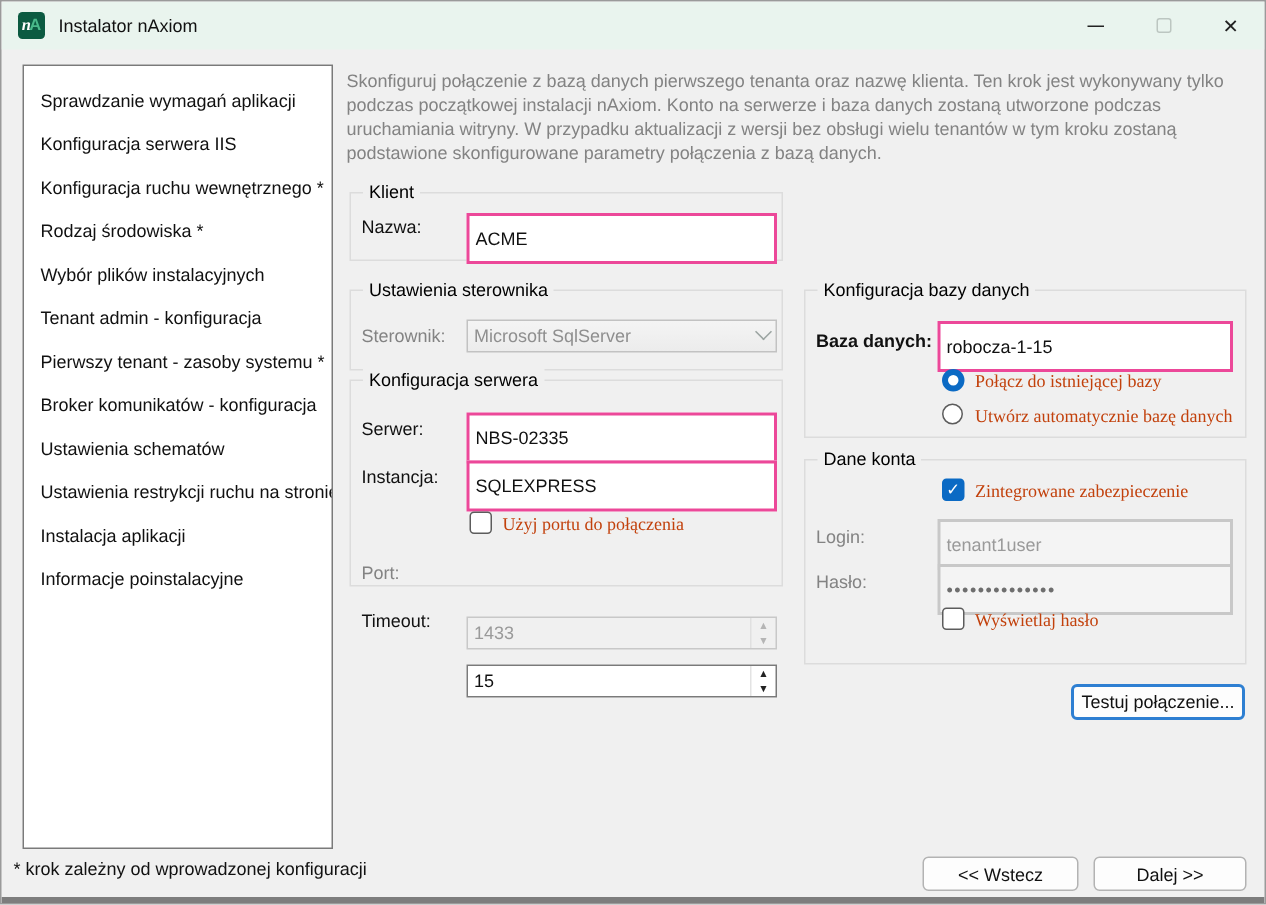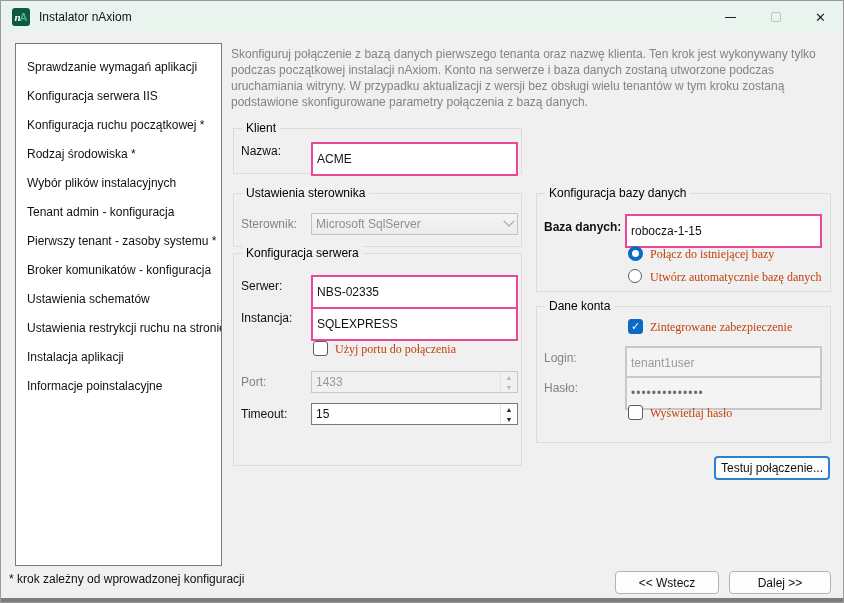--- a/index.html
+++ b/index.html
@@ -39,21 +39,21 @@
   .fld-label.dis{color:#838383;}
   input.txt{position:absolute;height:34px;border:2px solid #ec4899;background:#fff;color:#111;
     font-family:"Liberation Sans",sans-serif;font-size:12px;padding:8px 4px;outline:none;}
   input.txt.dis2{border-color:#c8c8c8;background:#f4f4f4;color:#9a9a9a;}
   
   .select{position:absolute;height:22px;border:1px solid #c2c2c2;background:linear-gradient(#f4f4f4,#ececec);
     color:#8f8f8f;display:flex;align-items:center;padding:0 4px;}
   .select .chev{margin-left:auto;width:8px;height:8px;border-right:1.5px solid #9aa3a0;border-bottom:1.5px solid #9aa3a0;
     transform:rotate(45deg) translate(-2px,-2px);}
   
-  .spinwrap{position:absolute;height:22px;border:1px solid #7a7a7a;background:#fff;display:flex;}
+  .spinwrap{position:absolute;height:22px;border:1px solid #7a7a7a;background:#fff;display:flex;margin-top:40px;}
   .spinwrap.dis{border-color:#c8c8c8;background:#f0f0f0;}
   .spinwrap input{flex:1;border:none;background:transparent;font-family:"Liberation Sans",sans-serif;font-size:12px;
     padding:0 4px;outline:none;color:#111;min-width:0;}
   .spinwrap.dis input{color:#9a9a9a;}
   .spinbtns{width:17px;display:flex;flex-direction:column;border-left:1px solid #e3e3e3;}
   .spinbtns span{flex:1;display:flex;align-items:center;justify-content:center;font-size:7px;color:#222;line-height:1;}
   .spinwrap.dis .spinbtns{border-left-color:#e0e0e0;}
   .spinwrap.dis .spinbtns span{color:#b5b5b5;}
   
   .cb{position:absolute;width:15px;height:15px;border:1px solid #5c5c5c;border-radius:3px;background:#fff;}
@@ -87,21 +87,21 @@
         </div>
       <div class="win-btn">
           <span class="glyph-close">✕</span>
         </div>
     </div>
   </div>
 
   <div class="sidebar">
       <div class="sb-item">Sprawdzanie wymagań aplikacji</div>
       <div class="sb-item">Konfiguracja serwera IIS</div>
-      <div class="sb-item">Konfiguracja ruchu początkowej *</div>
+      <div class="sb-item">Konfiguracja ruchu wewnętrznego *</div>
       <div class="sb-item">Rodzaj środowiska *</div>
       <div class="sb-item">Wybór plików instalacyjnych</div>
       <div class="sb-item">Tenant admin - konfiguracja</div>
       <div class="sb-item">Pierwszy tenant - zasoby systemu *</div>
       <div class="sb-item">Broker komunikatów - konfiguracja</div>
       <div class="sb-item">Ustawienia schematów</div>
       <div class="sb-item">Ustawienia restrykcji ruchu na stronie</div>
       <div class="sb-item">Instalacja aplikacji</div>
       <div class="sb-item">Informacje poinstalacyjne</div>
     </div>
@@ -117,21 +117,21 @@
 
   <div class="groupbox" style="left:232px;top:192px;width:289px;height:54px;">
     <span class="gb-legend">Ustawienia sterownika</span>
   </div>
   <span class="fld-label dis" style="left:240px;top:216px;">Sterownik:</span>
   <div class="select" style="left:310px;top:212px;width:207px;">
     <span>Microsoft SqlServer</span>
     <span class="chev"></span>
   </div>
 
-  <div class="groupbox" style="left:232px;top:252px;width:289px;height:213px;">
+  <div class="groupbox" style="left:232px;top:252px;width:289px;height:138px;">
     <span class="gb-legend">Konfiguracja serwera</span>
   </div>
   <span class="fld-label" style="left:240px;top:278px;">Serwer:</span>
   <input class="txt" style="left: 310px; top: 274px; width: 207px;" value="NBS-02335">
   <span class="fld-label" style="left:240px;top:310px;">Instancja:</span>
   <input class="txt" style="left: 310px; top: 306px; width: 207px;" value="SQLEXPRESS">
 
   <div class="cb" style="left:312px;top:340px;"></div>
   <span class="ctl-label" style="left:334px;top:341px;">Użyj portu do połączenia</span>
 

